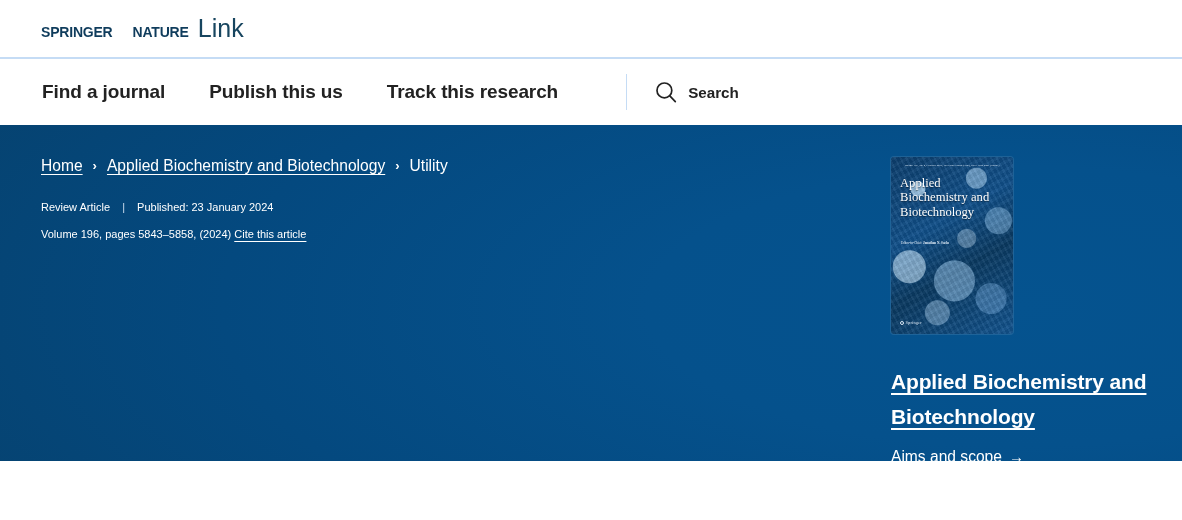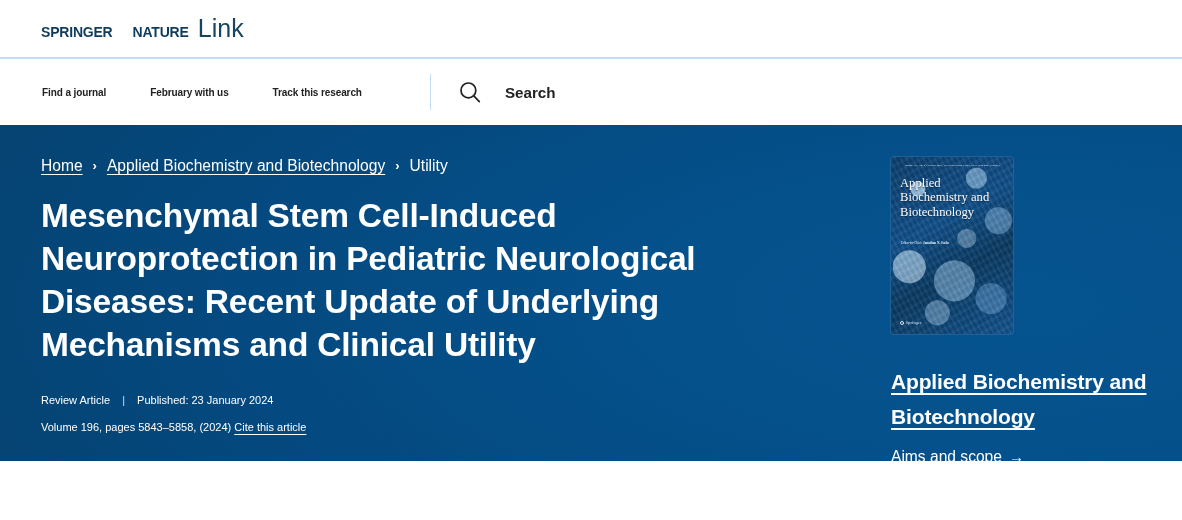--- a/index.html
+++ b/index.html
@@ -54,38 +54,38 @@
     display: flex;
     align-items: center;
     padding-left: 42px;
   }
   .nav-items {
     display: flex;
     align-items: center;
   }
   .nav-item {
     color: #222222;
-    font-size: 10px;
+    font-size: 19px;
     font-weight: 700;
     letter-spacing: -0.1px;
     margin-right: 44px;
     cursor: pointer;
     white-space: nowrap;
   }
   .nav-item:last-of-type { margin-right: 0; }
   .nav-divider {
     width: 1px;
     height: 36px;
     background: #c5dcf5;
     margin: 0 28px 0 24px;
   }
   .nav-search {
     display: flex;
     align-items: center;
-    gap: 24px;
+    gap: 11px;
     cursor: pointer;
     white-space: nowrap;
   }
   .nav-search .label {
     color: #222222;
     font-size: 15.2px;
     font-weight: 700;
   }
   .search-icon svg { display: block; }
 
@@ -286,21 +286,21 @@
   <div class="logo">
     <span class="logo-springer">Springer</span>
     <span class="logo-nature">Nature</span>
     <span class="logo-link">Link</span>
   </div>
 </header>
 
 <nav class="nav-bar">
   <div class="nav-items">
     <span class="nav-item">Find a journal</span>
-    <span class="nav-item">February with us</span>
+    <span class="nav-item">Publish this us</span>
     <span class="nav-item">Track this research</span>
     <span class="nav-divider"></span>
     <span class="nav-search">
       <span class="search-icon">
         <svg width="22" height="22" viewBox="0 0 22 22" fill="none" aria-hidden="true">
           <circle cx="9.4" cy="9.4" r="7.4" stroke="#222222" stroke-width="1.7"></circle>
           <line x1="14.8" y1="14.9" x2="20.3" y2="20.6" stroke="#222222" stroke-width="1.7" stroke-linecap="round"></line>
         </svg>
       </span>
       <span class="label">Search</span>
@@ -314,21 +314,20 @@
     <div class="hero-main">
 
       <div class="breadcrumb">
         <span class="crumb-link">Home</span>
         <span class="crumb-sep">›</span>
         <span class="crumb-link">Applied Biochemistry and Biotechnology</span>
         <span class="crumb-sep">›</span>
         <span class="crumb-current">Utility</span>
       </div>
 
-      <h1 class="article-title">Mesenchymal Stem Cell-Induced Neuroprotection in Pediatric Neurological Diseases: Recent Update of Underlying Mechanisms and Clinical Utility</h1>
 
       <div class="meta-line">
         <span>Review Article</span>
         <span class="meta-pipe">|</span>
         <span>Published: 23 January 2024</span>
       </div>
 
       <div class="meta-line">
         <span>Volume 196, pages 5843–5858, (2024)</span>
         <span class="cite-link">Cite this article</span>

